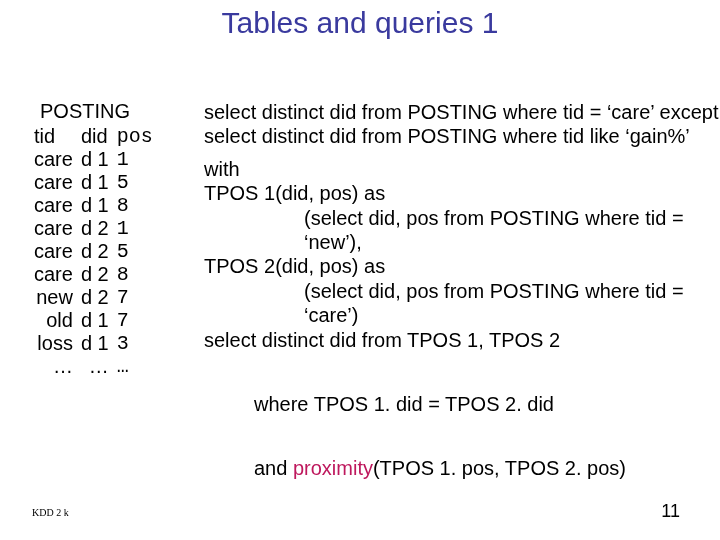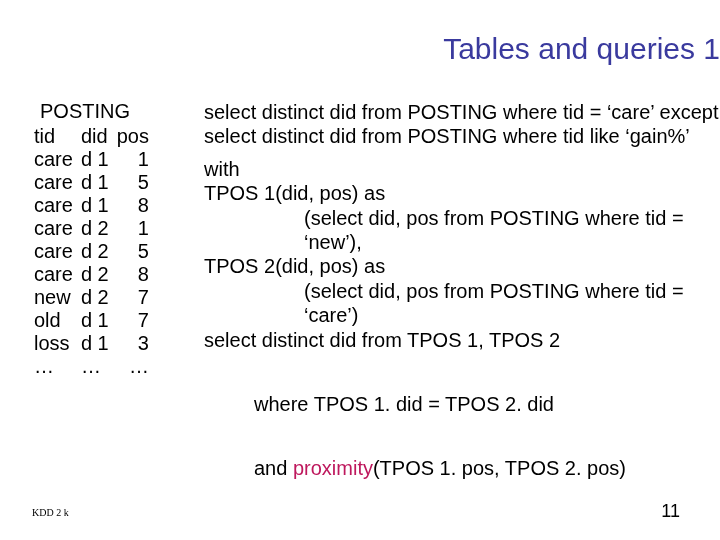--- a/index.html
+++ b/index.html
@@ -10,22 +10,22 @@
     background: #fff;
     font-family: Arial, Helvetica, sans-serif;
     color: #000;
     position: relative;
     overflow: hidden;
   }
   .title {
     font-family: Verdana, Arial, sans-serif;
     font-size: 30px;
     color: #3a3a9e;
-    text-align: right;
-    margin-top: 32px;
+    text-align: center;
+    margin-top: 6px;
     margin-bottom: 28px;
   }
   .content {
     position: absolute;
     top: 100px;
     left: 34px;
     right: 0;
     display: flex;
   }
   .left-col { width: 170px; flex: 0 0 170px; }
@@ -37,22 +37,22 @@
   }
   table.posting {
     font-size: 20px;
     border-collapse: collapse;
   }
   table.posting th {
     text-align: left;
     font-weight: normal;
     padding: 0 8px 0 0;
   }
-  table.posting th.pos, table.posting td.pos { text-align: right; }
-  table.posting td { padding: 0 8px 0 0; }
+  table.posting th.pos, table.posting td.pos { text-align: left; font-family: Liberation Mono, monospace; }
+  table.posting td { padding: 0 8px 0 0; text-align: right; }
   .ellipsis-row td { padding-top: 2px; }
   .queries { font-size: 20px; line-height: 1.22; }
   .indent1 { padding-left: 50px; display:block;margin-top:40px; }
   .indent2 { padding-left: 100px; display:block; }
   .kw-green { color: #be185d; }
   .spacer { height: 8px; }
   .footer-left {
     position: absolute;
     bottom: 22px;
     left: 32px;

